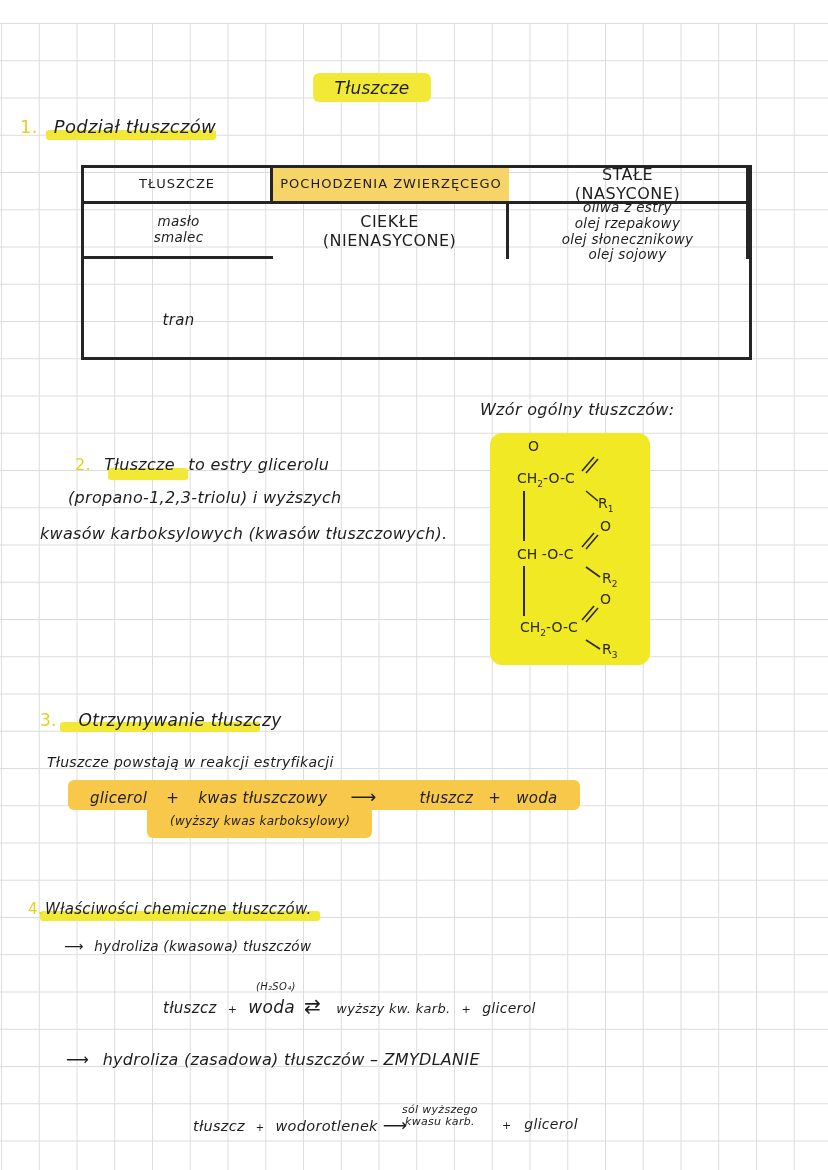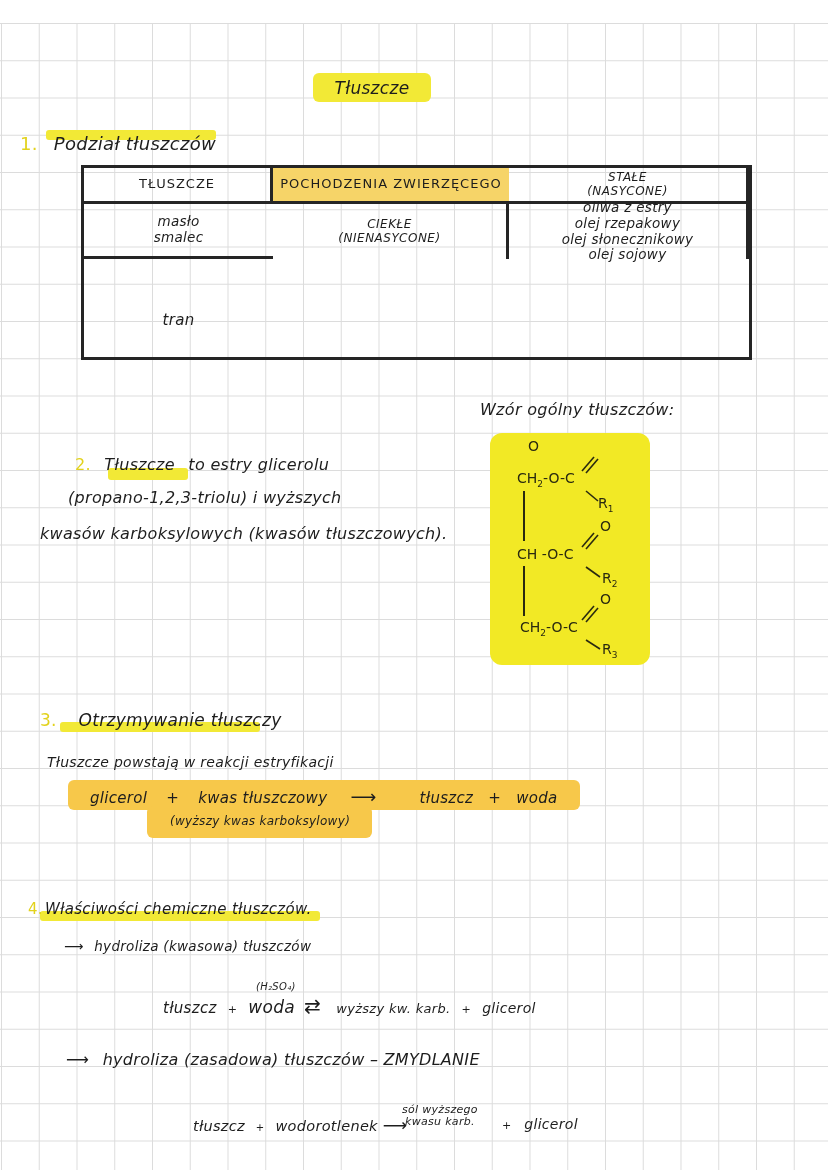--- a/index.html
+++ b/index.html
@@ -50,41 +50,41 @@
     .cell {
       border-right: 3px solid #252525; border-bottom: 3px solid #252525;
       display: flex; flex-direction: column; align-items: center; justify-content: center;
       font-size: 13px; text-align: center; line-height: 1.15;
     }
     .cell.last-col { border-right: none; }
     .cell.last-row { border-bottom: none; }
     .cell.h-green { background: #b7ee8c; }
     .cell.h-orange { background: #f6d468; }
     .cell.header { font-size: 13px; letter-spacing: 1px; }
-    .cell.body-caps { font-size: 12px; letter-spacing: 0.5px; font-style: italic; }
+    .cell.body-caps { font-size: 16px; letter-spacing: 0.5px; }
     .cell .hand { font-size: 13.5px; }
 
     
     .formula-box {
       left: 490px; top: 433px; width: 160px; height: 232px; border-radius: 12px;
       background: #f2e925;
     }
     .chem { font-family: "DejaVu Sans", sans-serif; font-size: 14px; color: #2a2a10; position: absolute; white-space: nowrap; }
     .chem sub { font-size: 9px; }
     .bond-v { position: absolute; width: 2px; background: #2a2a10; }
   </style>
 </head>
 <body>
 
 <div class="grid"></div>
 
 <div class="abs title-box hl-yellow hand">Tłuszcze</div>
 
 <div class="uline hl-yellow" style="left:46px; top:130px; width:170px;"></div>
-<div class="abs heading hand" style="left:20px; top:116px;margin-top:17px;">
+<div class="abs heading hand" style="left:20px; top:116px;">
   <span class="num">1.</span>
   <span style="margin-left:10px;">Podział tłuszczów</span>
 </div>
 
 <div class="table">
   <div class="cell header caps">TŁUSZCZE</div>
   <div class="cell header caps h-orange last-col">POCHODZENIA ZWIERZĘCEGO</div>
 
   <div class="cell body-caps caps">
     <span>STAŁE</span>

